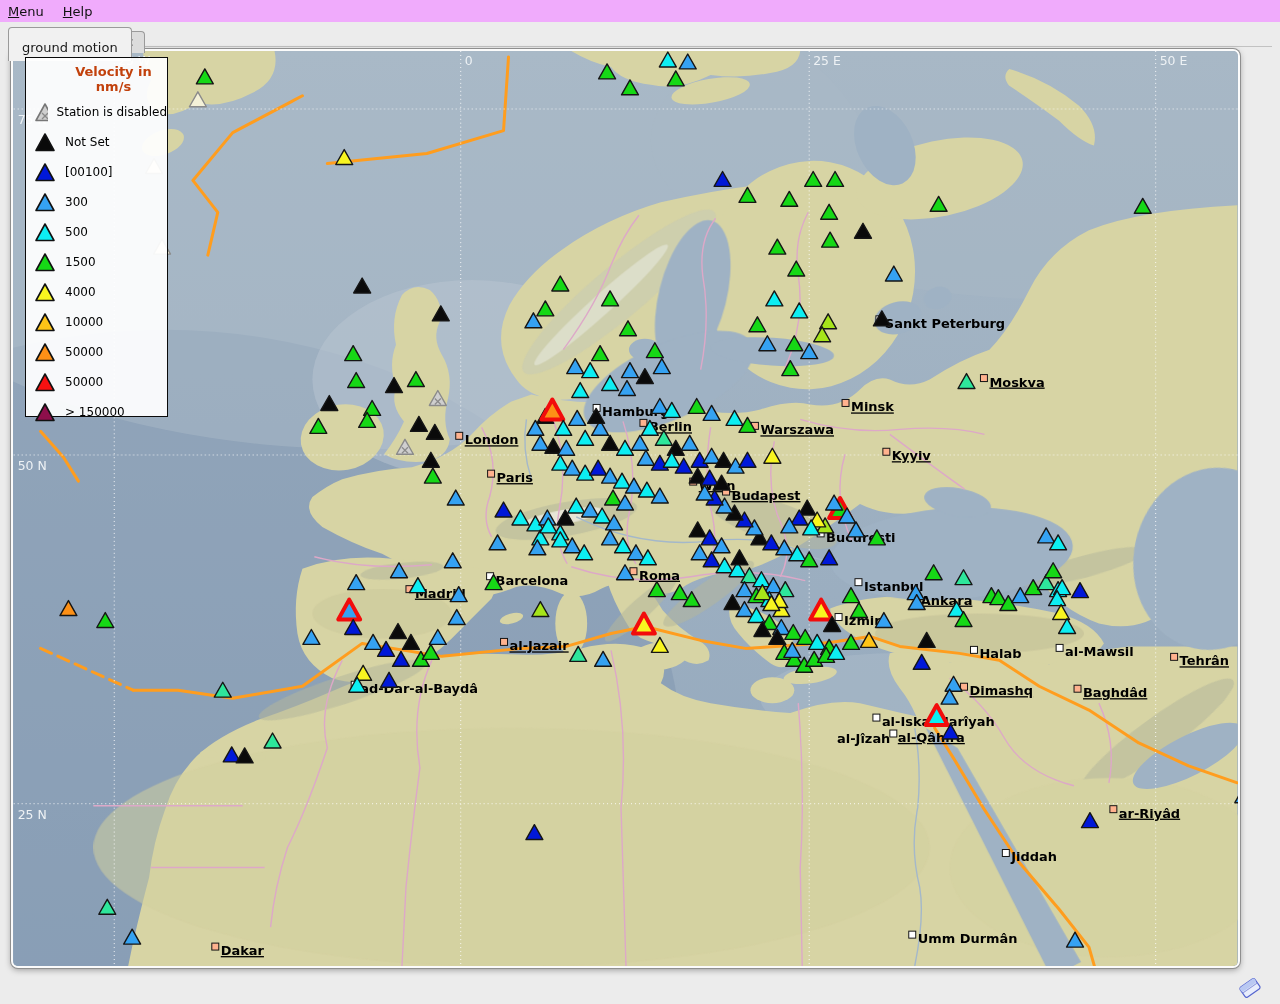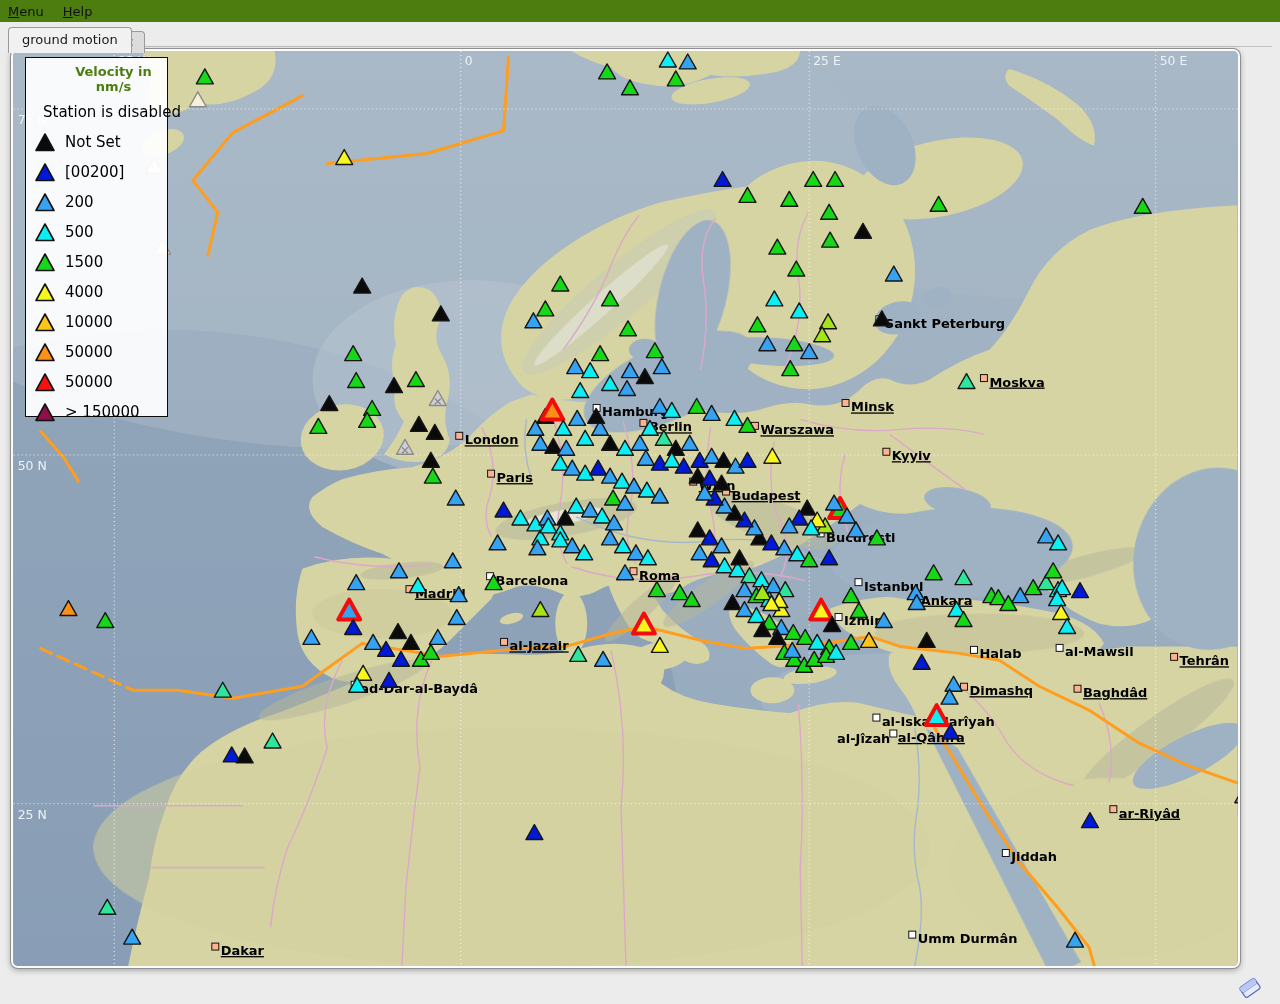--- a/index.html
+++ b/index.html
@@ -1,33 +1,33 @@
 <!DOCTYPE html>
 <html><head>
 <meta charset="utf-8">
 <style>
   html,body{margin:0;padding:0;width:1280px;height:1004px;overflow:hidden;
     background:#ececec;font-family:"DejaVu Sans","Liberation Sans",sans-serif;}
-  .menubar{position:absolute;left:0;top:0;width:1280px;height:22px;background:#4d7c0f;}
+  .menubar{position:absolute;left:0;top:0;width:1280px;height:22px;background:#f0abfc;}
   .menu-item{display:inline-block;margin:3px 0 0 8px;font-size:13px;color:#111;padding:1px 6px 1px 0;}
   .menu-item::first-letter{text-decoration:underline;}
   .tab{position:absolute;font-size:13px;color:#1a1a1a;background:#f0f0f0;
     border:1px solid #9a9a9a;border-bottom:none;border-radius:4px 4px 0 0;}
-  .tab.active{left:8px;top:27px;padding:4px 13px 6px 13px;z-index:3;background:#f1f1f1;}
+  .tab.active{left:8px;top:27px;padding:12px 13px 6px 13px;z-index:3;background:#f1f1f1;}
   .tab.inactive{left:106px;top:31px;padding:2px 11px 4px 11px;background:#dcdcdc;color:#333;z-index:1;}
   .pane-line{position:absolute;left:8px;top:46px;width:1264px;height:0;border-top:1px solid #c2c2c2;}
   .map-frame{position:absolute;left:11px;top:49px;width:1225px;height:915px;
     border:2px solid #fbfbfb;border-radius:7px;overflow:hidden;
     box-shadow:0 0 0 1px #8f8f8f, 0 2px 6px rgba(0,0,0,0.35);background:#9fb2c4;}
   .map-frame svg{display:block;}
   .legend{position:absolute;left:25px;top:57px;width:143px;height:360px;box-sizing:border-box;
     background:rgba(255,255,255,0.93);border:1px solid #0a0a0a;z-index:6;}
-  .legend-title{font-size:13px;font-weight:bold;text-align:center;margin:6px 0 3px 0;color:#4d7c0f;padding-left:34px;}
+  .legend-title{font-size:13px;font-weight:bold;text-align:center;margin:6px 0 3px 0;color:#c2410c;padding-left:34px;}
   .legend-row{display:flex;align-items:center;height:30px;padding-left:8px;}
-  .legend-row .lab{font-size:15px;color:#000;margin-left:9px;white-space:nowrap;}
+  .legend-row .lab{font-size:12px;color:#000;margin-left:9px;white-space:nowrap;}
   .status-icon{position:absolute;left:1236px;top:973px;width:28px;height:28px;}
   .grid-label{font-size:12.5px;fill:#eef2f5;}
   .city-label{font-size:13px;font-weight:bold;fill:#000;}
 </style>
 </head>
 <body>
 
 <div class="menubar">
   <span class="menu-item">Menu</span>
   <span class="menu-item">Help</span>
@@ -534,27 +534,27 @@
       <div class="legend-row">
         <svg width="22" height="20">
           <polygon points="11,2 2,18.5 20,18.5" fill="#0a0a0a" stroke="#111" stroke-width="1.6" stroke-linejoin="round"></polygon>
         </svg>
         <span class="lab">Not Set</span>
       </div>
       <div class="legend-row">
         <svg width="22" height="20">
           <polygon points="11,2 2,18.5 20,18.5" fill="#0018d8" stroke="#111" stroke-width="1.6" stroke-linejoin="round"></polygon>
         </svg>
-        <span class="lab">[00200]</span>
+        <span class="lab">[00100]</span>
       </div>
       <div class="legend-row">
         <svg width="22" height="20">
           <polygon points="11,2 2,18.5 20,18.5" fill="#35a2f2" stroke="#111" stroke-width="1.6" stroke-linejoin="round"></polygon>
         </svg>
-        <span class="lab">200</span>
+        <span class="lab">300</span>
       </div>
       <div class="legend-row">
         <svg width="22" height="20">
           <polygon points="11,2 2,18.5 20,18.5" fill="#0deef2" stroke="#111" stroke-width="1.6" stroke-linejoin="round"></polygon>
         </svg>
         <span class="lab">500</span>
       </div>
       <div class="legend-row">
         <svg width="22" height="20">
           <polygon points="11,2 2,18.5 20,18.5" fill="#16d816" stroke="#111" stroke-width="1.6" stroke-linejoin="round"></polygon>

